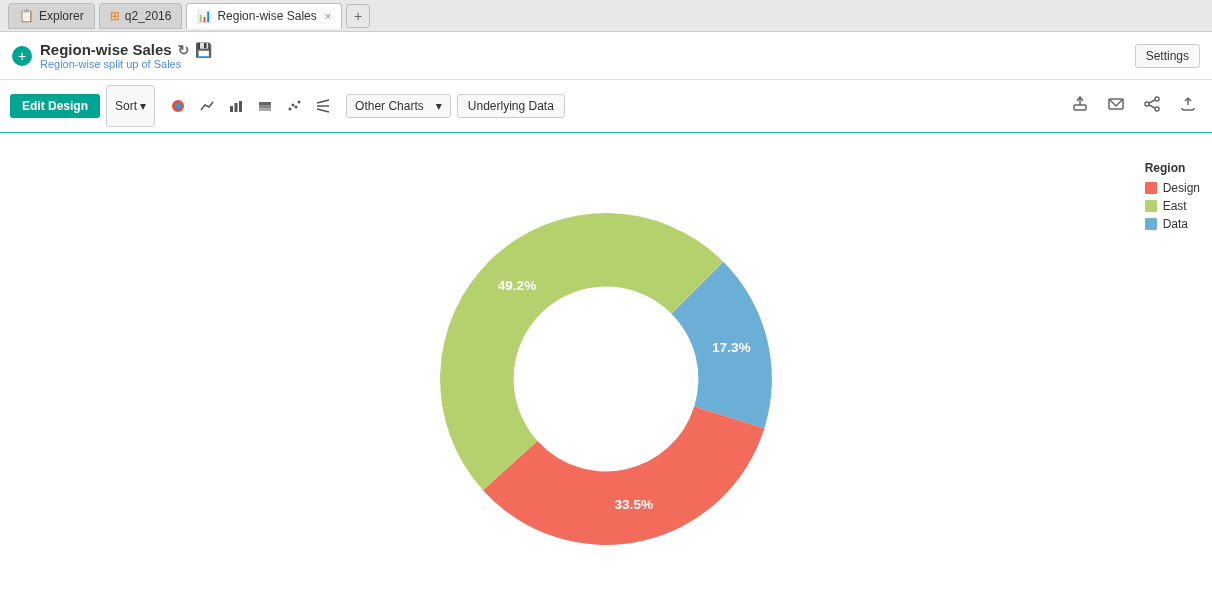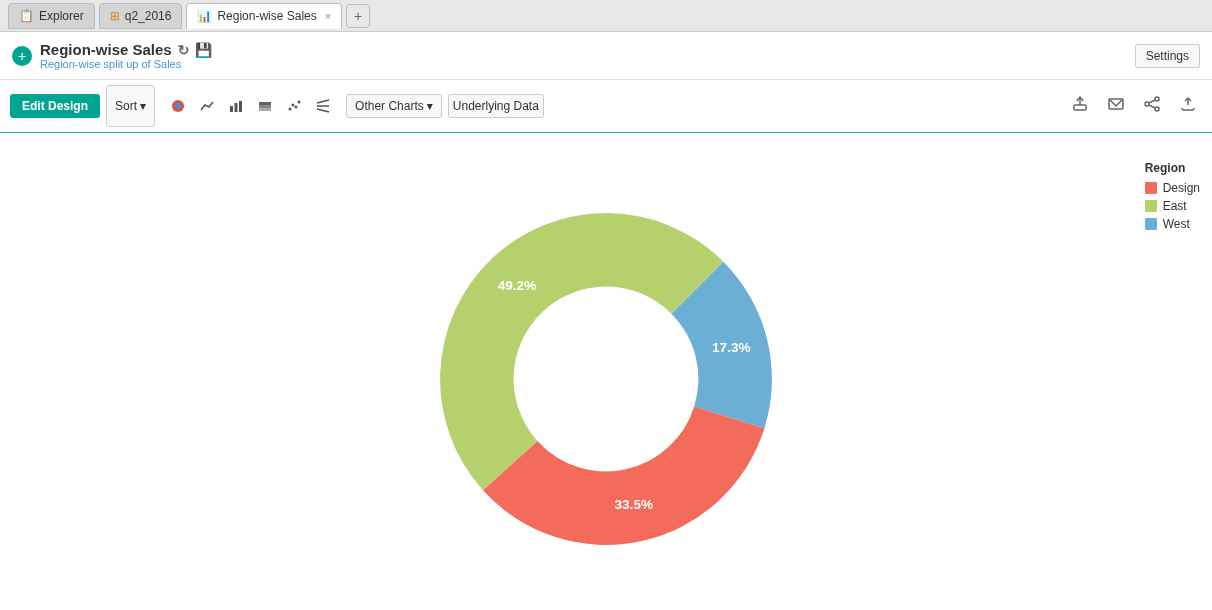--- a/index.html
+++ b/index.html
@@ -159,28 +159,28 @@
     }
     .other-charts-btn {
       border: 1px solid #ccc;
       background: #f8f8f8;
       border-radius: 3px;
       padding: 4px 8px;
       font-size: 12px;
       cursor: pointer;
       display: flex;
       align-items: center;
-      gap: 3px;
+      gap: 12px;
       color: #333;
     }
     .underlying-data-btn {
       border: 1px solid #ccc;
       background: #f8f8f8;
       border-radius: 3px;
-      padding: 4px 4px;
+      padding: 4px 10px;
       font-size: 12px;
       cursor: pointer;
       color: #333;
     }
     .toolbar-right {
       margin-left: auto;
       display: flex;
       align-items: center;
       gap: 8px;
     }
@@ -399,17 +399,17 @@
       <div class="legend-item">
         <div class="legend-color" style="background:#f26b5b;"></div>
         <span>Design</span>
       </div>
       <div class="legend-item">
         <div class="legend-color" style="background:#b5d16e;"></div>
         <span>East</span>
       </div>
       <div class="legend-item">
         <div class="legend-color" style="background:#6baed6;"></div>
-        <span>West</span>
+        <span>Data</span>
       </div>
     </div>
   </div>
 </div>
 
 </body></html>

